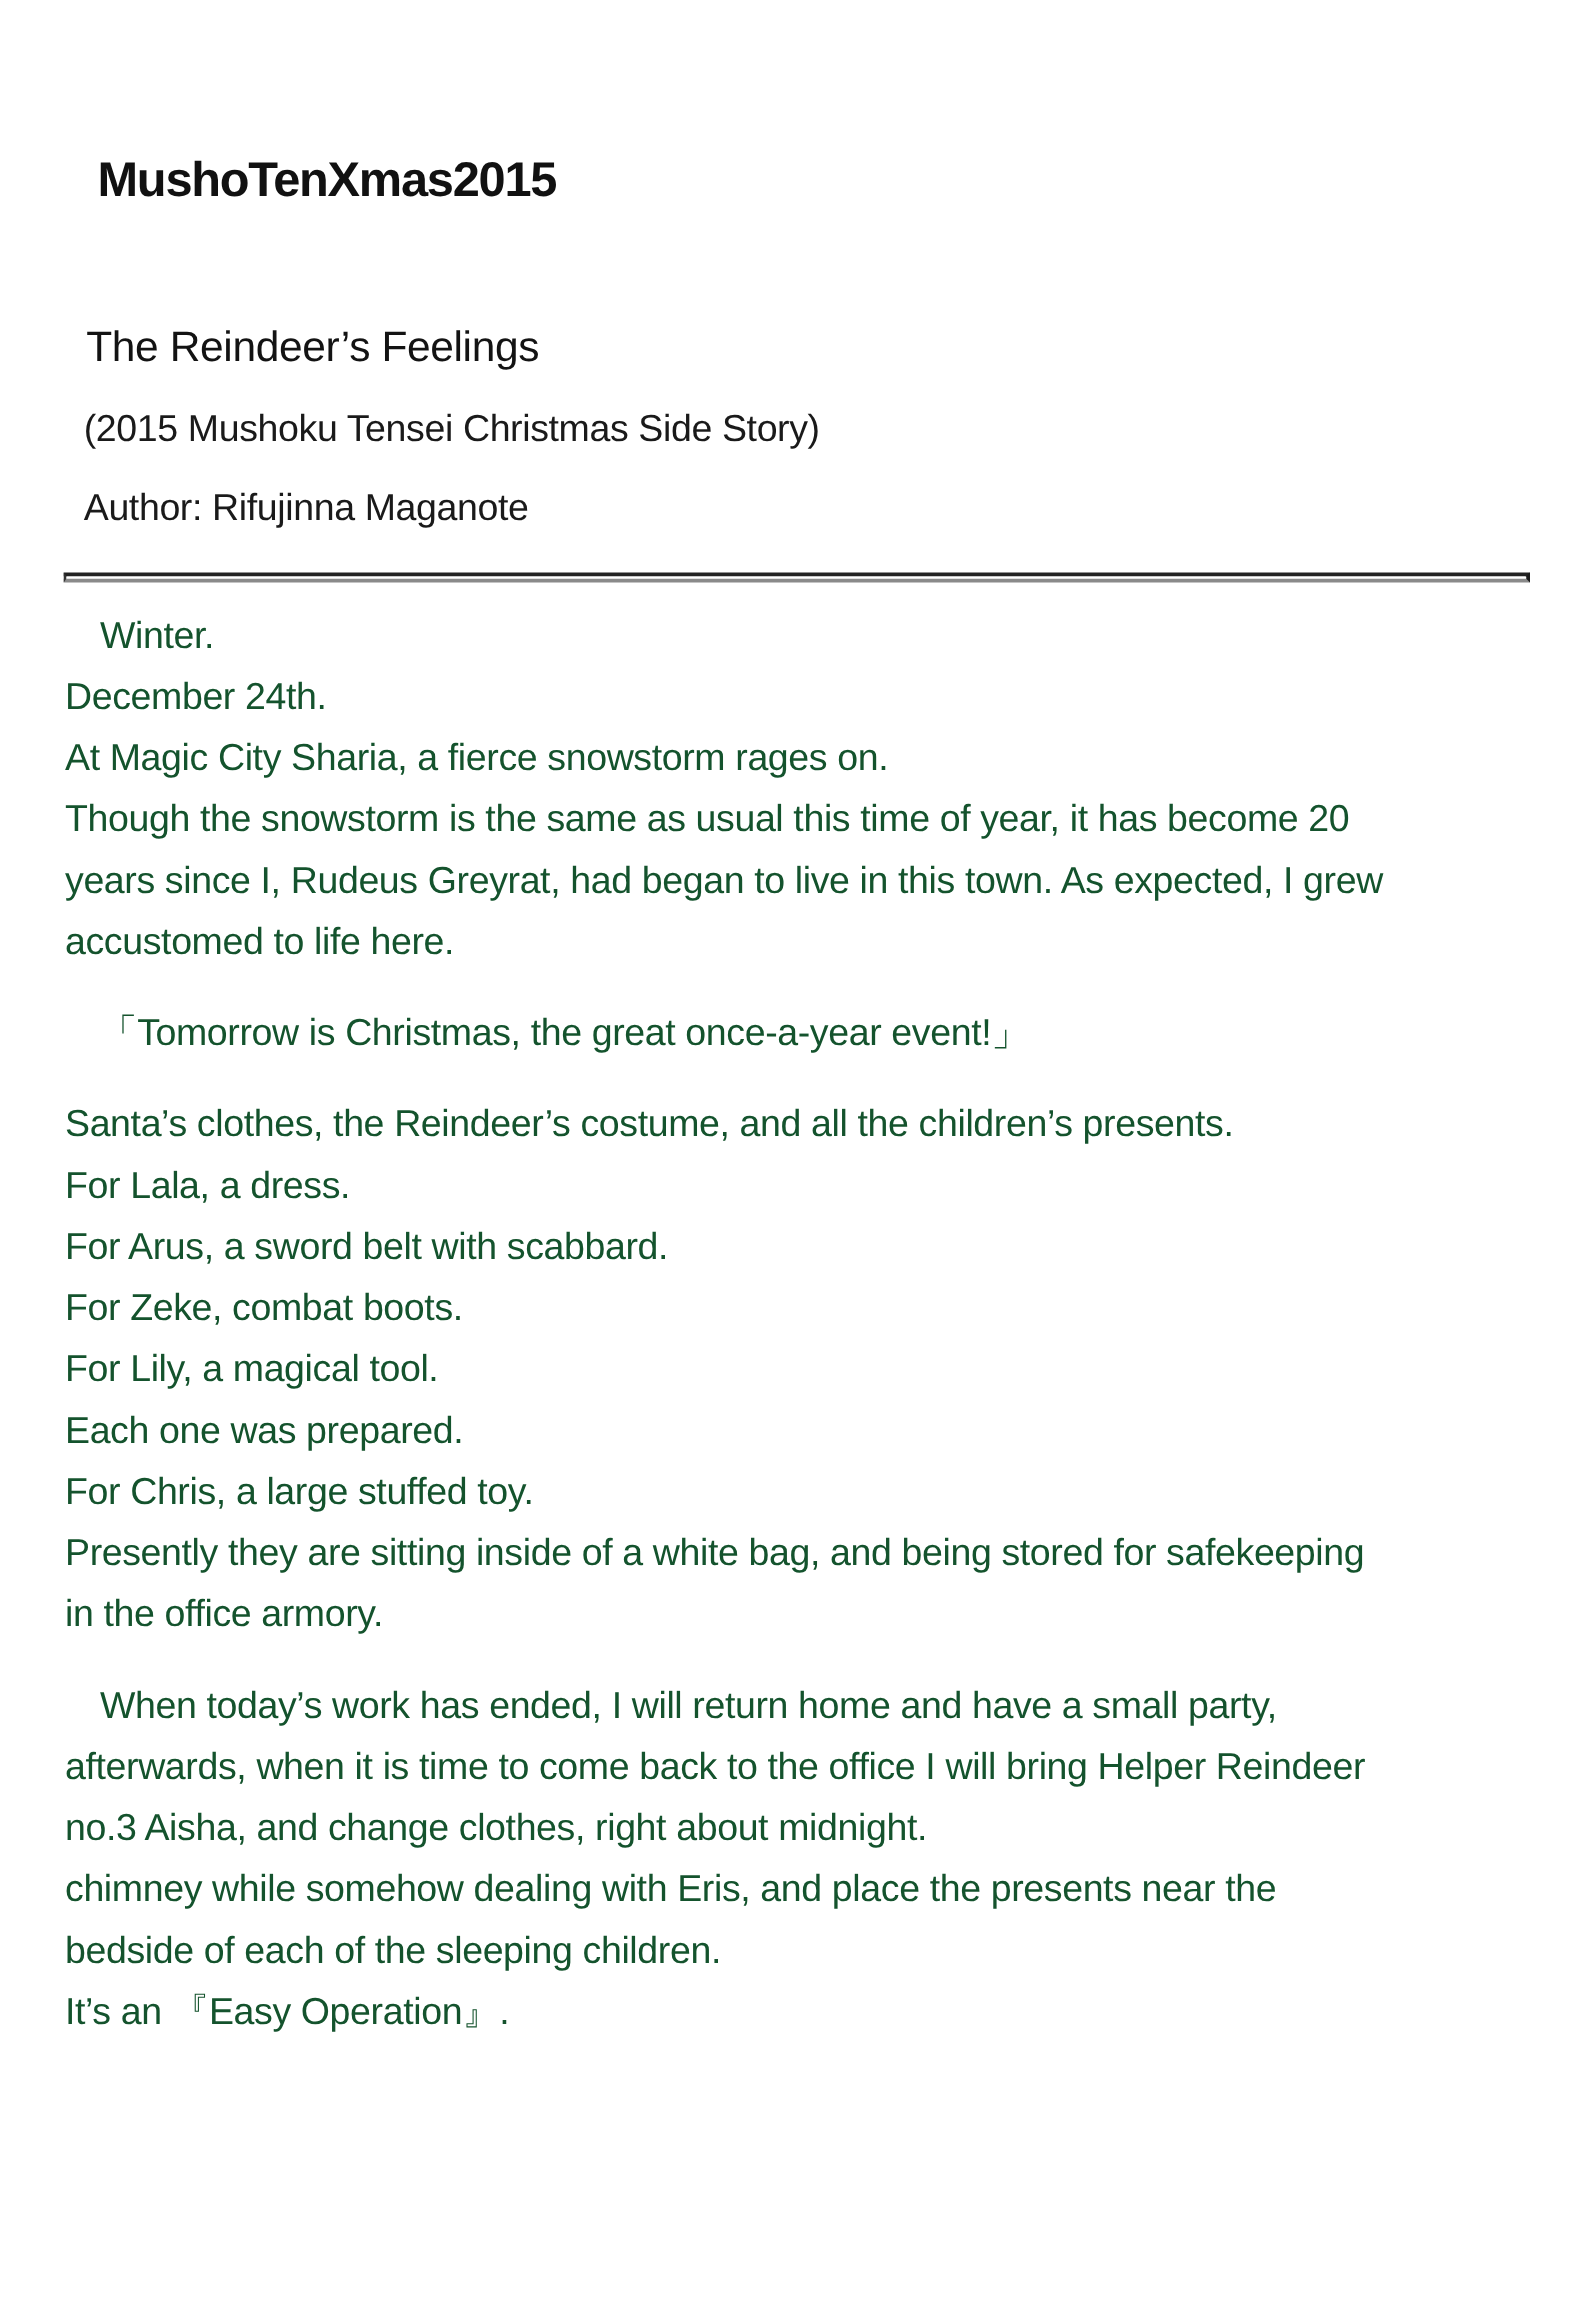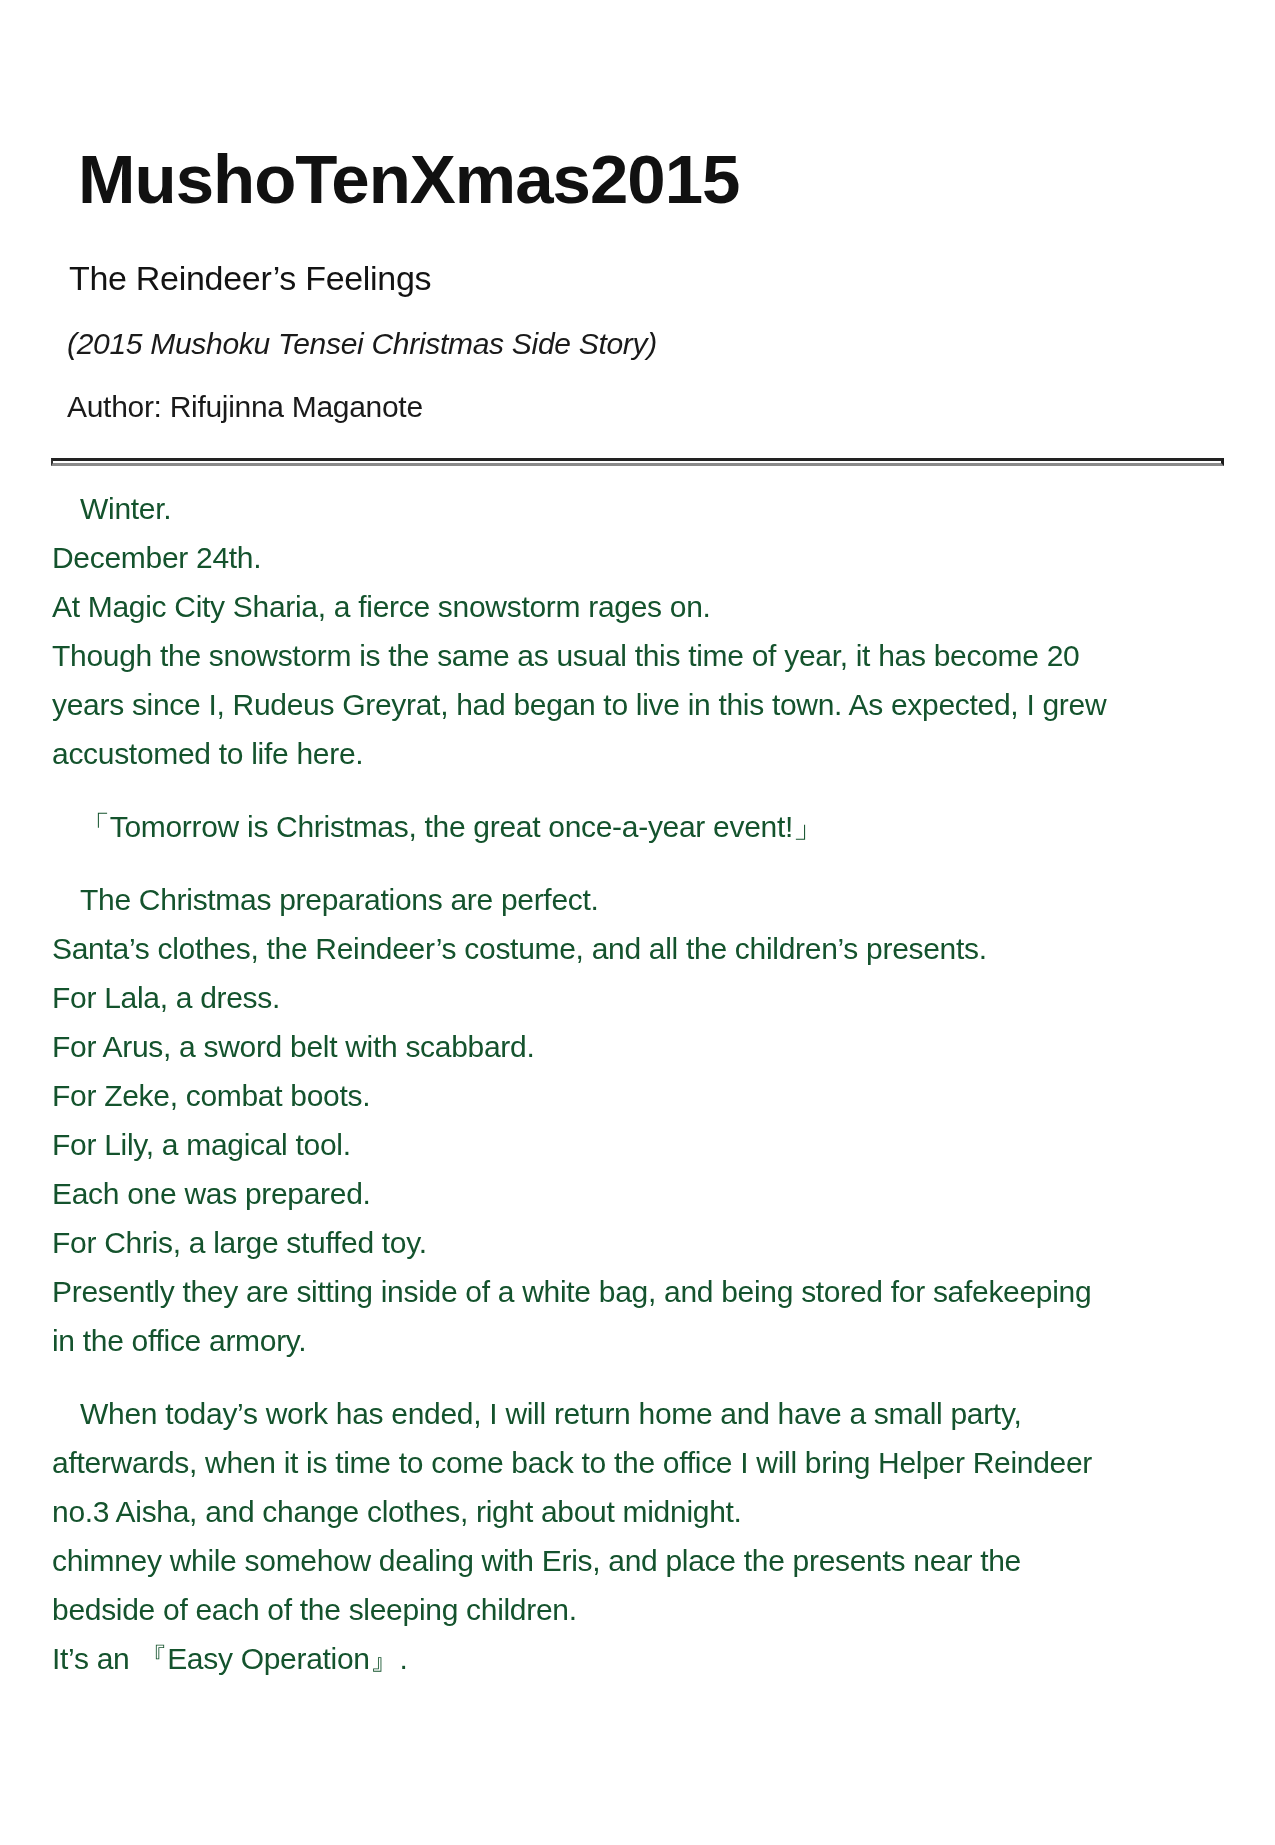--- a/index.html
+++ b/index.html
@@ -13,21 +13,21 @@
     height: 1845px;
     background: #ffffff;
     overflow: hidden;
     font-family: "Liberation Sans", "DejaVu Sans", sans-serif;
     color: #1a1a1a;
   }
   .doc-title {
     position: absolute;
     left: 78px;
     top: 99px;
-    font-size: 69px;
+    font-size: 39px;
     font-weight: 700;
     letter-spacing: -1px;
     line-height: 1;
     color: #111111;
     white-space: nowrap;
   }
   .doc-subtitle {
     position: absolute;
     left: 69px;
     top: 230px;
@@ -39,21 +39,20 @@
     white-space: nowrap;
   }
   .doc-subnote {
     position: absolute;
     left: 67px;
     top: 324px;
     font-size: 30px;
     letter-spacing: -0.3px;
     line-height: 40px;
     white-space: nowrap;
-    font-style: italic;
   }
   .doc-author {
     position: absolute;
     left: 67px;
     top: 387px;
     font-size: 30px;
     letter-spacing: -0.3px;
     line-height: 40px;
     white-space: nowrap;
   }
@@ -102,21 +101,20 @@
         <div class="line">December 24th.</div>
         <div class="line">At Magic City Sharia, a fierce snowstorm rages on.</div>
         <div class="line">Though the snowstorm is the same as usual this time of year, it has become 20</div>
         <div class="line">years since I, Rudeus Greyrat, had began to live in this town. As expected, I grew</div>
         <div class="line">accustomed to life here.</div>
       </div>
       <div class="paragraph">
         <div class="line indent">「Tomorrow is Christmas, the great once-a-year event!」</div>
       </div>
       <div class="paragraph">
-        <div class="line indent">The Christmas preparations are perfect.</div>
         <div class="line">Santa’s clothes, the Reindeer’s costume, and all the children’s presents.</div>
         <div class="line">For Lala, a dress.</div>
         <div class="line">For Arus, a sword belt with scabbard.</div>
         <div class="line">For Zeke, combat boots.</div>
         <div class="line">For Lily, a magical tool.</div>
         <div class="line">Each one was prepared.</div>
         <div class="line">For Chris, a large stuffed toy.</div>
         <div class="line">Presently they are sitting inside of a white bag, and being stored for safekeeping</div>
         <div class="line">in the office armory.</div>
       </div>

